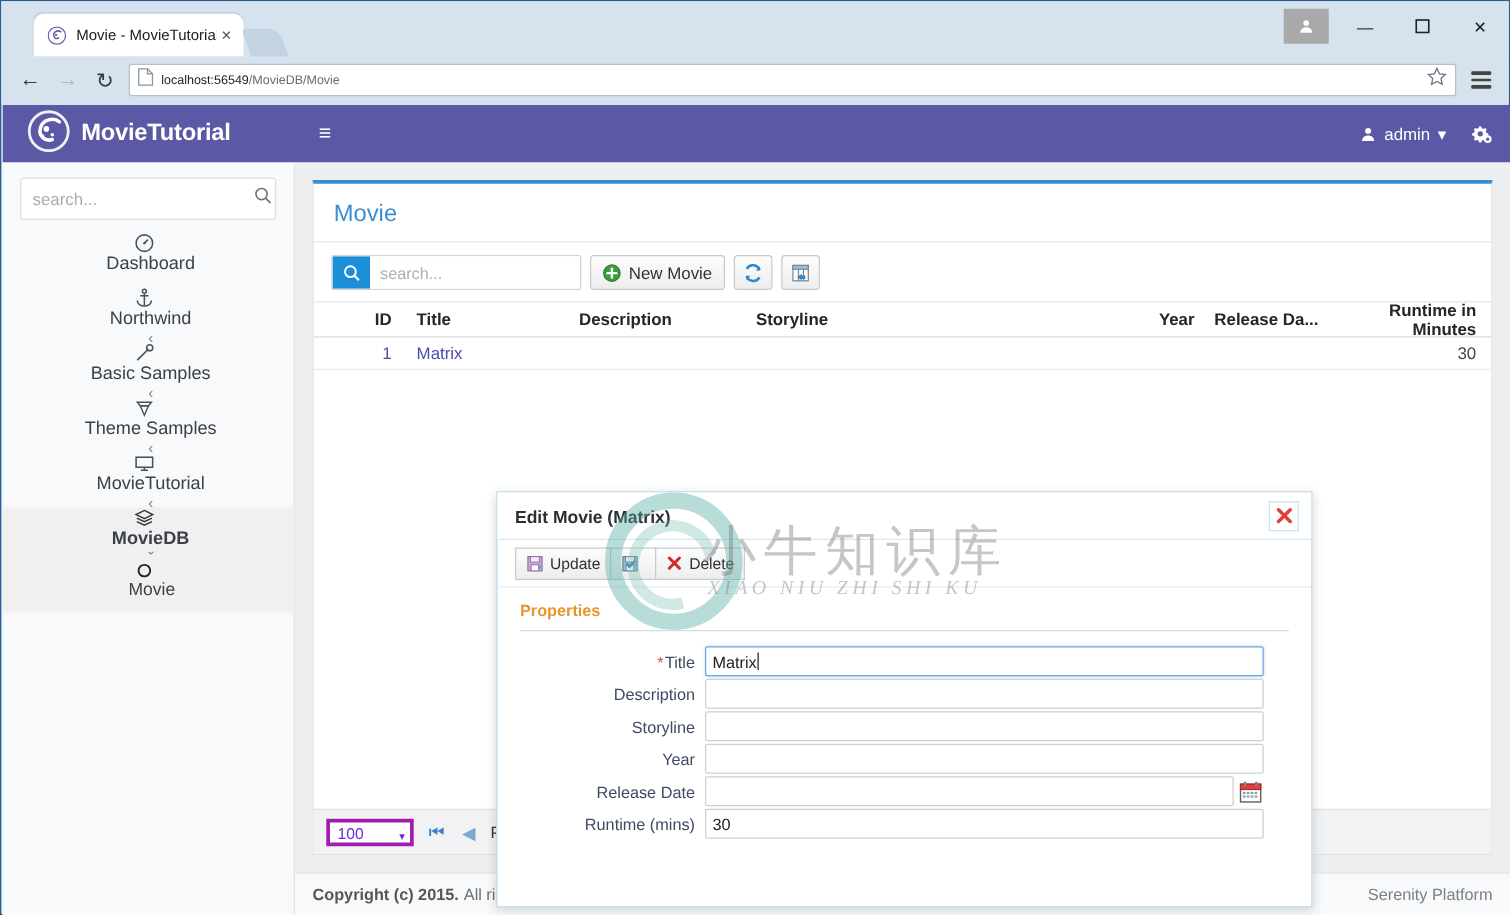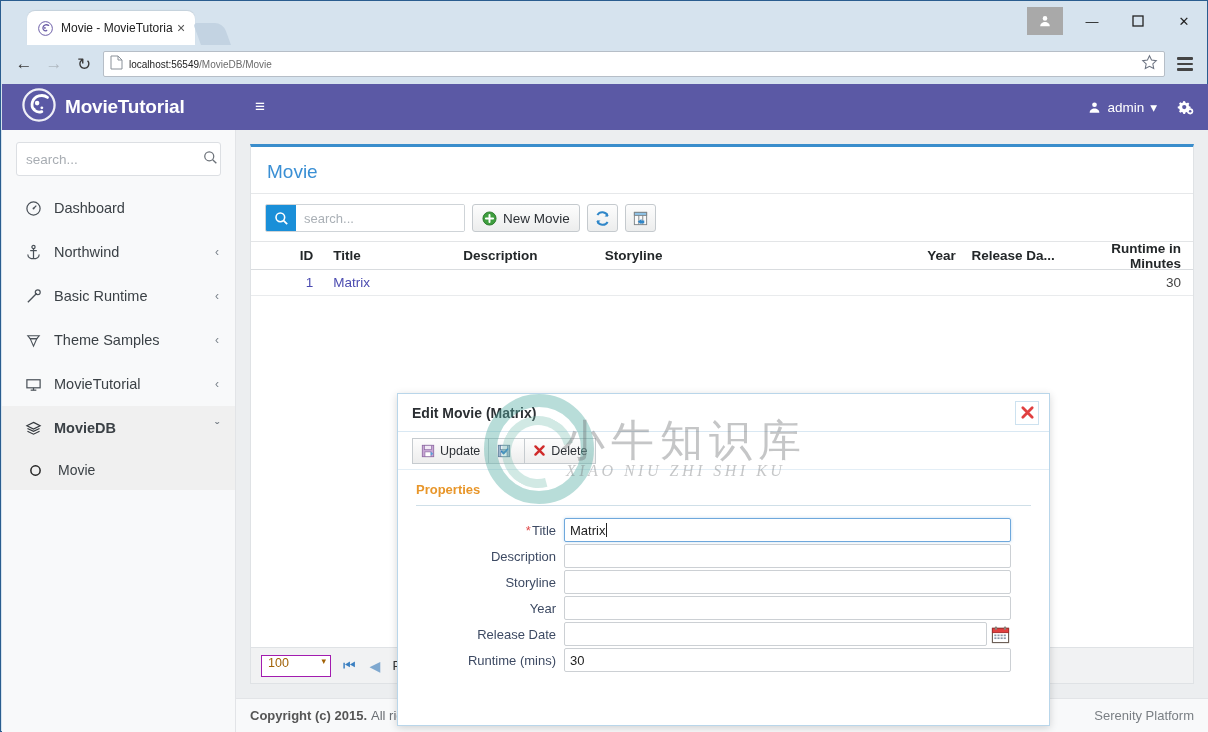--- a/index.html
+++ b/index.html
@@ -173,21 +173,21 @@
     border: 0; outline: 0; flex: 1 1 auto;
     font-size: 13.5px; color: #333;
     font-family: inherit; background: transparent;
   }
   #side-search input::placeholder { color: #a8adb3; }
   .nav-item {
     height: 44px;
     display: flex; align-items: center;
     padding: 0 16px 0 20px;
     font-size: 14.5px; color: #3b4146;
-    cursor: pointer; position: relative;
+    cursor: pointer; position: relative; flex-direction: column;
   }
   .nav-item .nav-ico {
     width: 22px; flex: 0 0 auto;
     display: flex; align-items: center; justify-content: center;
     margin-right: 10px; color: #4a5158;
   }
   .nav-item .nav-label { flex: 1 1 auto; white-space: nowrap; }
   .nav-item .nav-arrow { color: #7b838b; font-size: 12px; flex: 0 0 auto; }
   .nav-item.open { background: #f0f0f0; font-weight: bold; }
   .nav-item.child {
@@ -283,24 +283,24 @@
     left: 0; right: 0; bottom: 0;
     height: 36px;
     background: #f1f2f3;
     border-top: 1px solid #dfe2e5;
     display: flex; align-items: center;
     padding: 0 10px; gap: 10px;
     font-size: 13px; color: #333;
   }
   #pgsize {
     height: 22px; width: 70px;
-    border: 1px solid #a21caf; background: #fff;
+    border: 3px solid #a21caf; background: #fff;
     font-size: 12.5px; font-family: inherit;
-    display: flex; align-items: flex-start;
-    padding: 0 4px 0 6px; color: #a16207;
+    display: flex; align-items: flex-end;
+    padding: 0 4px 0 6px; color: #6d28d9;
     position: relative; cursor: pointer;
   }
   #pgsize .caret { margin-left: auto; font-size: 9px; }
   .pg-nav { color: #3a7fc1; cursor: pointer; font-size: 14px; padding: 0 2px; }
   .pg-nav.dim { color: #7fa8cf; }
   #pgbox {
     width: 56px; height: 22px;
     border: 1px solid #bfc4c9; background: #fff;
     font-size: 12.5px; padding: 0 5px;
     display: flex; align-items: center; color: #333;
@@ -583,21 +583,21 @@
         <span class="nav-arrow">‹</span>
       </div>
 
       <div class="nav-item">
         <span class="nav-ico">
           <svg width="17" height="17" viewBox="0 0 18 18">
             <line x1="3" y1="15" x2="12.5" y2="5.5" stroke="#4a5158" stroke-width="1.4"></line>
             <circle cx="13.5" cy="4.5" r="2.6" fill="none" stroke="#4a5158" stroke-width="1.3"></circle>
           </svg>
         </span>
-        <span class="nav-label">Basic Runtime</span>
+        <span class="nav-label">Basic Samples</span>
         <span class="nav-arrow">‹</span>
       </div>
 
       <div class="nav-item">
         <span class="nav-ico">
           <svg width="17" height="17" viewBox="0 0 18 18">
             <path d="M3 4h12l-2.5 3H5.5z" fill="none" stroke="#4a5158" stroke-width="1.2"></path>
             <path d="M5.5 7h7L9 15z" fill="none" stroke="#4a5158" stroke-width="1.2"></path>
           </svg>
         </span>

